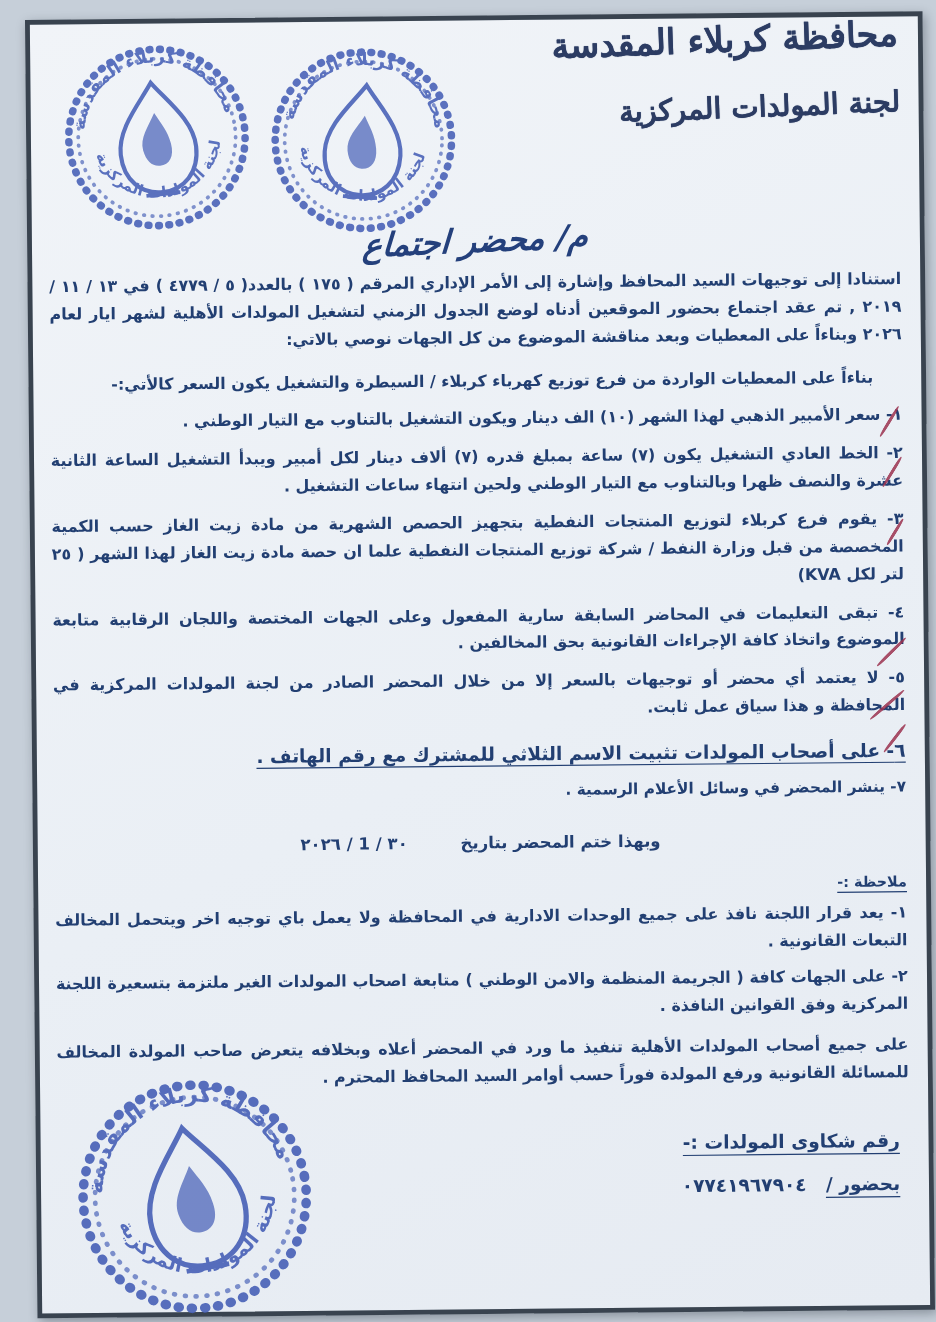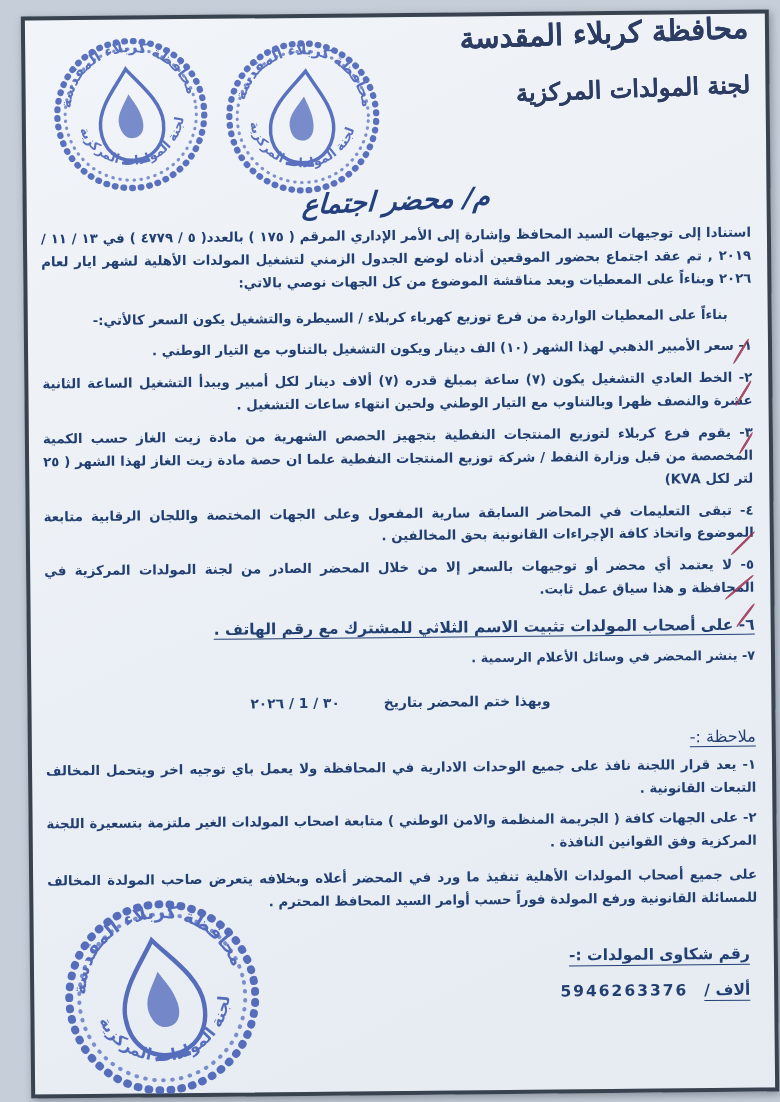--- a/index.html
+++ b/index.html
@@ -76,21 +76,21 @@
   }
   .item-7{margin-top:6px;font-size:12.8px;}
   .closing{
     margin-top:24px;
     display:flex;justify-content:center;gap:44px;
     font-size:13.8px;font-weight:bold;
   }
   .note-heading{
     display:inline-block;
     margin-top:20px;
-    font-size:16px;font-weight:400;
+    font-size:12px;font-weight:700;
     text-decoration:underline;
     text-underline-offset:4px;
   }
   .note-item{margin-top:8px;}
   .final-para{margin-top:11px;}
   .complaints{margin-top:34px;padding-right:8px;}
   .complaints-heading{
     display:inline-block;
     font-size:15.5px;font-weight:800;
     text-decoration:underline;
@@ -179,22 +179,22 @@
     <div>
       <span class="note-heading">ملاحظة :-</span>
       <div class="para note-item">١- يعد قرار اللجنة نافذ على جميع الوحدات الادارية في المحافظة ولا يعمل باي توجيه اخر ويتحمل المخالف التبعات القانونية .</div>
       <div class="para note-item">٢- على الجهات كافة ( الجريمة المنظمة والامن الوطني ) متابعة اصحاب المولدات الغير ملتزمة بتسعيرة اللجنة المركزية وفق القوانين النافذة .</div>
       <div class="para final-para">على جميع أصحاب المولدات الأهلية تنفيذ ما ورد في المحضر أعلاه وبخلافه يتعرض صاحب المولدة المخالف للمسائلة القانونية ورفع المولدة فوراً حسب أوامر السيد المحافظ المحترم .</div>
     </div>
 
     <div class="complaints">
       <span class="complaints-heading">رقم شكاوى المولدات :-</span>
       <div class="phone-line">
-        <span class="phone-provider">ألاف /</span>
-        <span class="phone-number">5946263376</span>
+        <span class="phone-provider">بحضور /</span>
+        <span class="phone-number">٠٧٧٤١٩٦٧٩٠٤</span>
       </div>
     </div>
 
     <svg class="stamp stamp-3" viewBox="0 0 100 100">
       <circle cx="50" cy="50" r="46.5" fill="none" stroke="#4a63b8" stroke-width="4" stroke-dasharray="0.4 5.1" stroke-linecap="round"></circle>
       <circle cx="50" cy="50" r="41.5" fill="none" stroke="#4a63b8" stroke-width="2" stroke-dasharray="0.3 4.2" stroke-linecap="round" opacity=".75"></circle>
       <path id="s3t" d="M13,57 A38,38 0 1 1 87,57" fill="none"></path>
       <path id="s3b" d="M17,56 A34,34 0 0 0 83,56" fill="none"></path>
       <text font-size="9" font-weight="bold" fill="#4a63b8"><textPath href="#s3t" startOffset="50%" text-anchor="middle">محافظة كربلاء المقدسة</textPath></text>
       <text font-size="8" font-weight="bold" fill="#4a63b8"><textPath href="#s3b" startOffset="50%" text-anchor="middle">لجنة المولدات المركزية</textPath></text>

